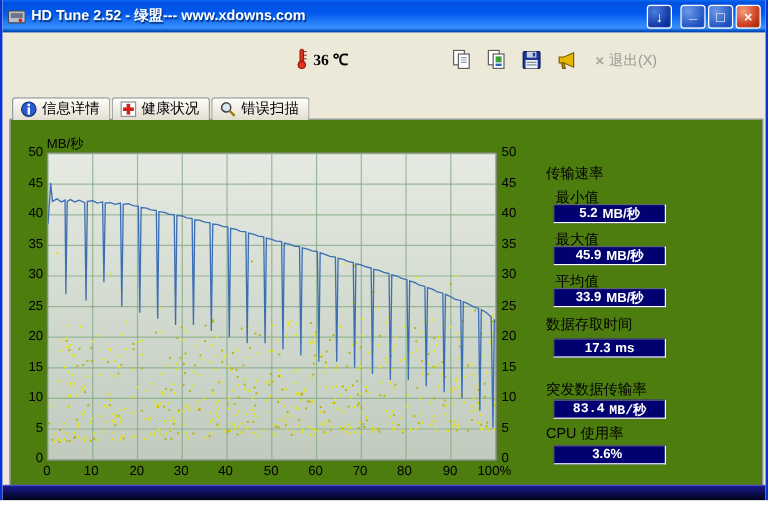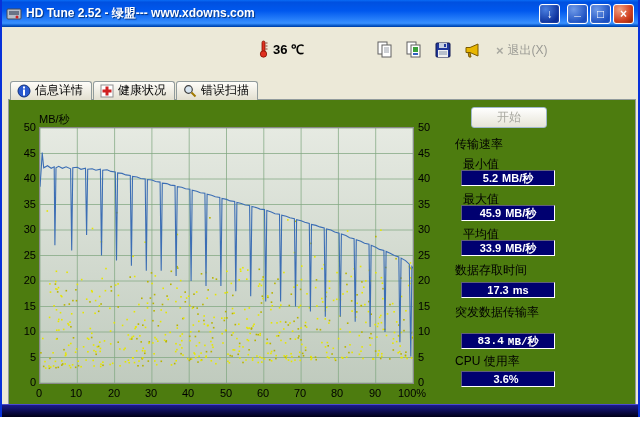--- a/index.html
+++ b/index.html
@@ -25,21 +25,21 @@
   .tbtn.min span { display:inline-block; transform:translateY(-3px); }
 
   
   .toolbar { position:absolute; left:0; top:27px; right:0; height:50px; }
   .combo { position:absolute; left:10px; top:13px; width:234px; height:21px;
     background:#eae7dc; border:1px solid #919b9c; display:flex; align-items:center; }
   .combo-text { flex:1; padding:0 4px; color:#8c8c8c; font-size:10px; letter-spacing:.3px;
     white-space:nowrap; overflow:hidden; }
   .combo-arrow { width:17px; height:17px; margin-right:1px; background:linear-gradient(#f6f4ee,#d8d4c4);
     border:1px solid #b0aa98; text-align:center; line-height:15px; font-size:8px; color:#9a9a94; }
-  .temp { position:absolute; left:256px; top:13px; display:flex; align-items:flex-start; gap:4px; }
+  .temp { position:absolute; left:244px; top:13px; display:flex; align-items:flex-start; gap:4px;font-family:Liberation Serif, serif; }
   .temp-value { font-weight:bold; font-size:13px; }
   .tool-btns { position:absolute; left:370px; top:10px; display:flex; gap:3px; }
   .tool-btn { width:26px; height:25px; border:1px solid #ece9d8; border-radius:2px;
     display:flex; align-items:center; justify-content:center; }
   .exit { position:absolute; left:494px; top:15px; display:flex; align-items:center; gap:4px;
     color:#9a9a94; font-size:12px; }
   .exit-x { font-weight:bold; font-size:13px; color:#a8a8a0; }
 
   
   .tabs { position:absolute; left:8px; top:78px; height:22px; display:flex; align-items:flex-end; gap:1px; z-index:2; }
@@ -862,21 +862,20 @@
         <div class="xtick" style="left:122px">30</div>
         <div class="xtick" style="left:159px">40</div>
         <div class="xtick" style="left:197px">50</div>
         <div class="xtick" style="left:234px">60</div>
         <div class="xtick" style="left:271px">70</div>
         <div class="xtick" style="left:308px">80</div>
         <div class="xtick" style="left:346px">90</div>
         <div class="xtick" style="left:383px">100%</div>
       </div>
 
-    <div class="start-btn">开始</div>
 
     <div class="rlabel" style="left:446px;top:36px;">传输速率</div>
 
     <div class="rlabel" style="left:454px;top:56px;">最小值</div>
     <div class="vbox" style="top:70px;">
       <span>5.2</span>
       <span class="unit">MB/秒</span>
     </div>
 
     <div class="rlabel" style="left:454px;top:91px;">最大值</div>
@@ -890,21 +889,21 @@
       <span>33.9</span>
       <span class="unit">MB/秒</span>
     </div>
 
     <div class="rlabel" style="left:446px;top:162px;">数据存取时间</div>
     <div class="vbox" style="top:182px;">
       <span>17.3</span>
       <span class="unit">ms</span>
     </div>
 
-    <div class="rlabel" style="left:446px;top:204px;">突发数据传输率</div>
+    <div class="rlabel" style="left:446px;top:216px;">突发数据传输率</div>
     <div class="vbox" style="top:233px;font-family:Liberation Mono, monospace;">
       <span>83.4</span>
       <span class="unit">MB/秒</span>
     </div>
 
     <div class="rlabel" style="left:446px;top:253px;">CPU 使用率</div>
     <div class="vbox" style="top:271px;">
       <span>3.6%</span>
       <span class="unit"></span>
     </div>

